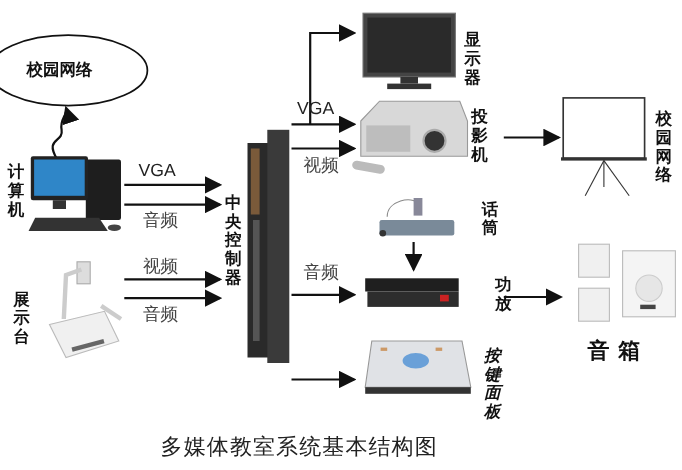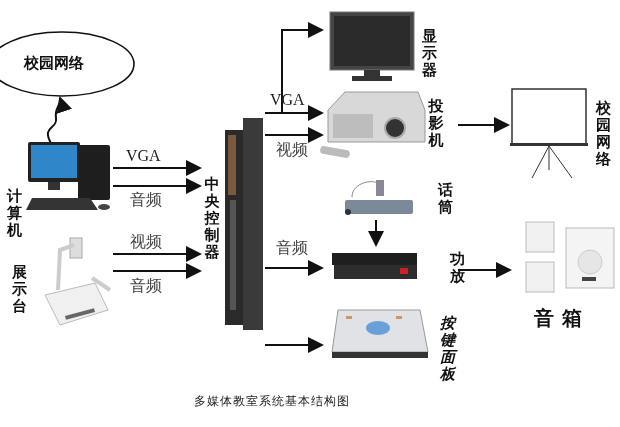--- a/index.html
+++ b/index.html
@@ -1,20 +1,20 @@
 <!DOCTYPE html>
 <html><head>
 <meta charset="utf-8">
 <style>
   html,body{margin:0;padding:0;background:#fff;}
   body{width:620px;height:427px;position:relative;overflow:hidden;font-family:"DejaVu Sans",sans-serif;}
   .abs{position:absolute;}
   .vlabel{position:absolute;font-weight:bold;font-size:15px;line-height:17px;width:16px;color:#111;font-family:"DejaVu Sans",sans-serif;word-break:break-all;}
-  .elabel{position:absolute;font-size:16px;color:#444;font-family:Liberation Serif, serif;}
-  .caption{position:absolute;left:0;width:544px;top:393px;text-align:center;font-size:12px;color:#222;letter-spacing:1px;}
+  .elabel{position:absolute;font-size:16px;color:#444;font-family:Liberation Sans, sans-serif;}
+  .caption{position:absolute;left:0;width:544px;top:393px;text-align:center;font-size:20px;color:#222;letter-spacing:1px;}
   svg{position:absolute;left:0;top:0;}
 </style>
 </head>
 <body>
 
 <svg width="620" height="427">
   <defs>
     <marker id="ah" markerWidth="8" markerHeight="8" refX="7" refY="4" orient="auto">
       <path d="M0,0 L8,4 L0,8 z" fill="#111"></path>
     </marker>
@@ -116,21 +116,21 @@
     <rect x="526" y="222" width="28" height="30" fill="#f0f0f0" stroke="#bbb"></rect>
     <rect x="526" y="262" width="28" height="30" fill="#f0f0f0" stroke="#bbb"></rect>
     <rect x="566" y="228" width="48" height="60" fill="#f4f4f4" stroke="#bbb"></rect>
     <circle cx="590" cy="262" r="12" fill="#e6e6e6" stroke="#ccc"></circle>
     <rect x="582" y="277" width="14" height="4" fill="#444"></rect>
   </g>
 </svg>
 
 <div class="abs" style="left:24px;top:54px;font-weight:bold;font-size:15px;color:#111;text-align:center;">校园网络</div>
 
-<div class="vlabel" style="left:7px;top:148px;margin-top:40px;">计算机</div>
+<div class="vlabel" style="left:7px;top:148px;">计算机</div>
 <div class="vlabel" style="left:12px;top:264px;">展示台</div>
 <div class="vlabel" style="left:204px;top:176px;text-align:center;">中央控制器</div>
 <div class="vlabel" style="left:422px;top:28px;">显示器</div>
 <div class="vlabel" style="left:428px;top:98px;text-align:center;">投影机</div>
 <div class="vlabel" style="left:596px;top:100px;">校园网络</div>
 <div class="vlabel" style="left:438px;top:182px;">话筒</div>
 <div class="vlabel" style="left:450px;top:251px;">功放</div>
 <div class="vlabel" style="left:440px;top:315px;font-style:italic;">按键面板</div>
 <div class="abs" style="left:534px;top:305px;font-weight:bold;font-size:20px;letter-spacing:8px;color:#111;">音箱</div>
 

